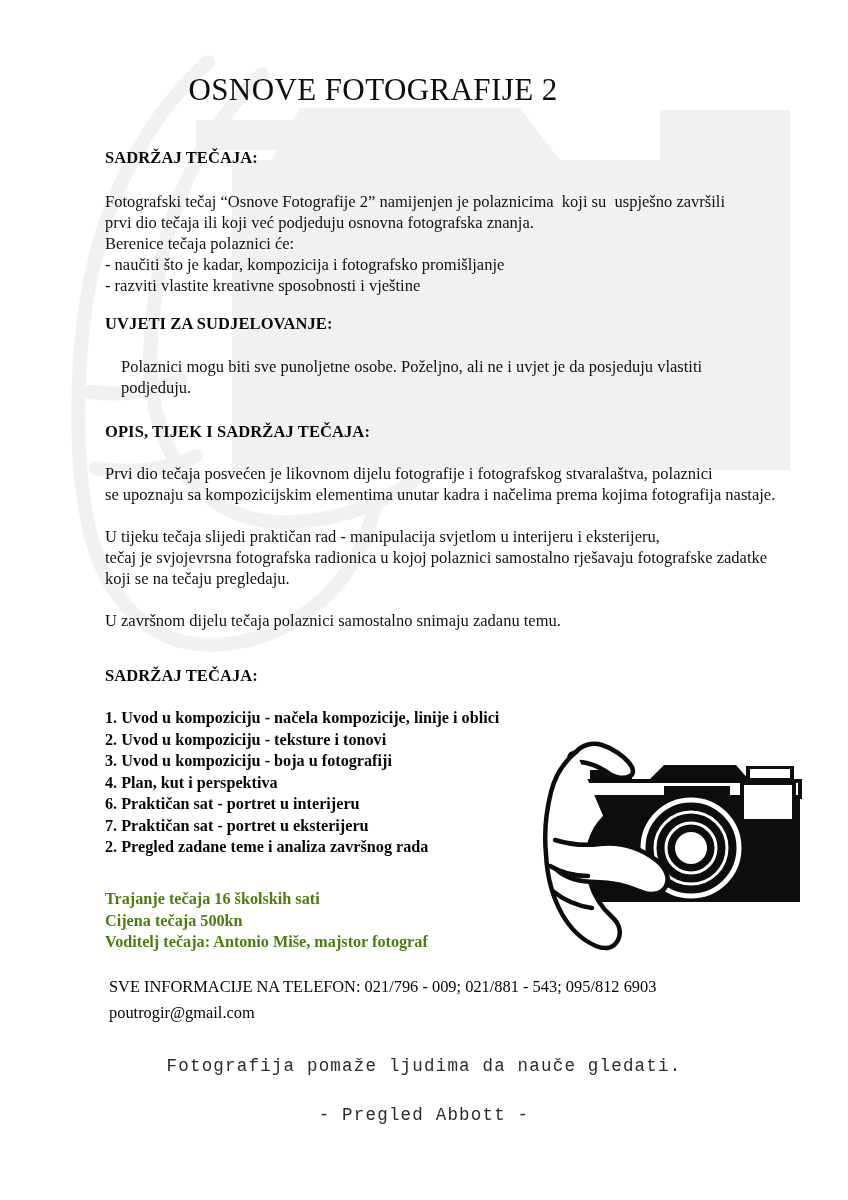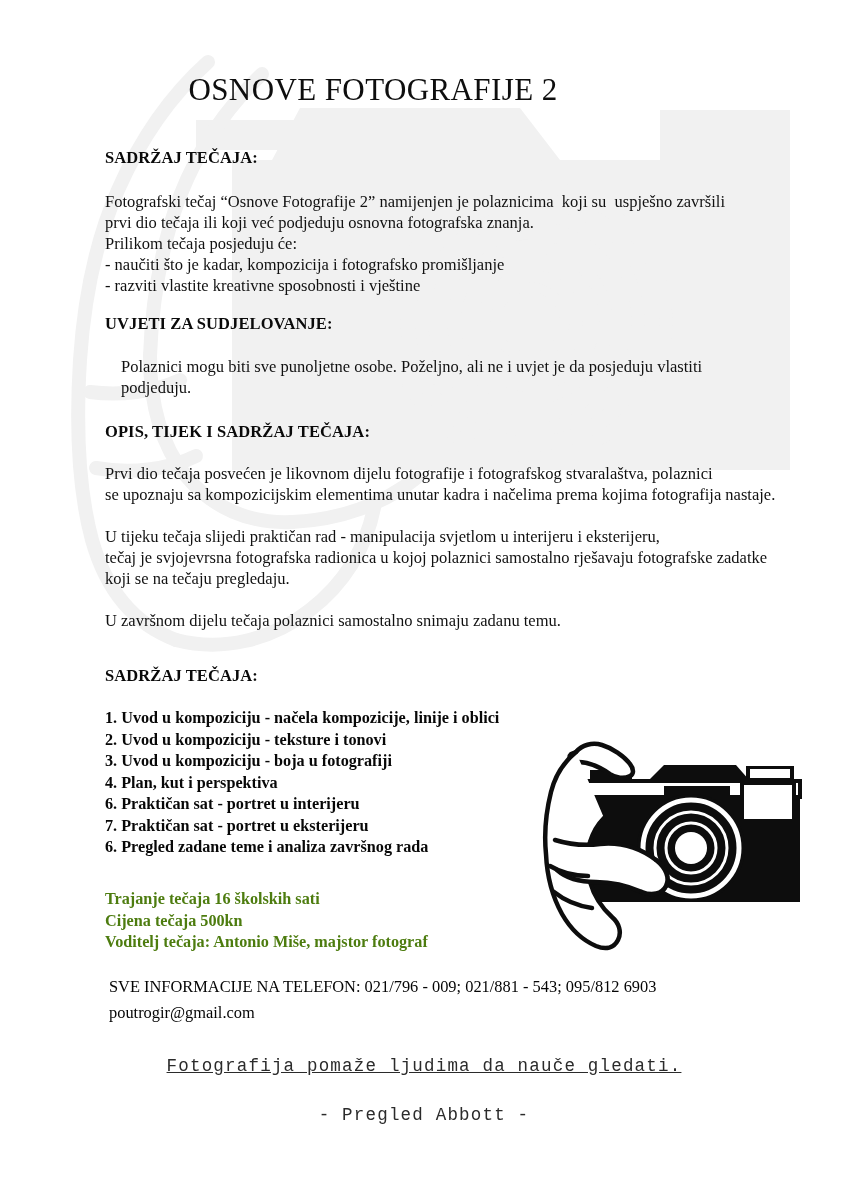--- a/index.html
+++ b/index.html
@@ -162,21 +162,21 @@
     <div class="doc-title">OSNOVE FOTOGRAFIJE 2</div>
 
     <div class="body-block" style="top:148px;">
       <div class="heading">SADRŽAJ TEČAJA:</div>
     </div>
 
     <div class="body-block" style="top:191px;">
       <p class="para">
         <span class="ln">Fotografski tečaj “Osnove Fotografije 2” namijenjen je polaznicima  koji su  uspješno završili</span>
         <span class="ln">prvi dio tečaja ili koji već podjeduju osnovna fotografska znanja.</span>
-        <span class="ln">Prilikom tečaja posjeduju će:</span>
+        <span class="ln">Berenice tečaja polaznici će:</span>
         <span class="ln">- naučiti što je kadar, kompozicija i fotografsko promišljanje</span>
         <span class="ln">- razviti vlastite kreativne sposobnosti i vještine</span>
       </p>
     </div>
 
     <div class="body-block" style="top:314px;">
       <div class="heading">UVJETI ZA SUDJELOVANJE:</div>
     </div>
 
     <div class="body-block" style="top:356px;margin-left:16px;">
@@ -216,40 +216,40 @@
     </div>
 
     <div class="body-block" style="top:708px;">
       <div>
         <div class="list-item">1. Uvod u kompoziciju - načela kompozicije, linije i oblici</div>
         <div class="list-item">2. Uvod u kompoziciju - teksture i tonovi</div>
         <div class="list-item">3. Uvod u kompoziciju - boja u fotografiji</div>
         <div class="list-item">4. Plan, kut i perspektiva</div>
         <div class="list-item">6. Praktičan sat - portret u interijeru</div>
         <div class="list-item">7. Praktičan sat - portret u eksterijeru</div>
-        <div class="list-item">6. Pregled zadane teme i analiza završnog rada</div>
+        <div class="list-item">2. Pregled zadane teme i analiza završnog rada</div>
       </div>
     </div>
 
     <div class="body-block" style="top:889px;">
       <div>
         <div class="detail-line">Trajanje tečaja 16 školskih sati</div>
         <div class="detail-line">Cijena tečaja 500kn</div>
         <div class="detail-line">Voditelj tečaja: Antonio Miše,  majstor fotograf</div>
       </div>
     </div>
 
     <div class="body-block" style="top:972px;">
       <div>
         <div class="contact-line">SVE INFORMACIJE NA TELEFON: 021/796 - 009; 021/881 - 543; 095/812 6903</div>
         <div class="contact-line">poutrogir@gmail.com</div>
       </div>
     </div>
 
-    <div class="quote-block" style="top:1056px;text-decoration:underline;">
+    <div class="quote-block" style="top:1056px;">
       <div class="quote-text">Fotografija pomaže ljudima da nauče gledati.</div>
     </div>
     <div class="quote-block" style="top:1105px;">
       <div class="quote-author">- Pregled Abbott -</div>
     </div>
 
   </div>
 
   <svg class="camera-illustration" viewBox="0 0 300 236" xmlns="http://www.w3.org/2000/svg" aria-hidden="true">
 

